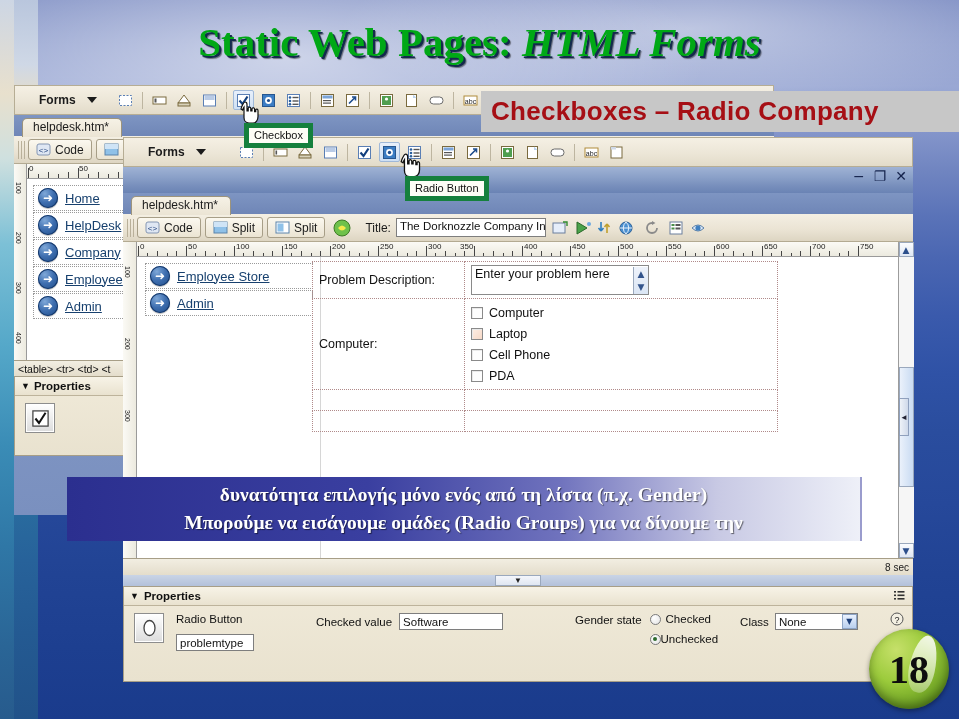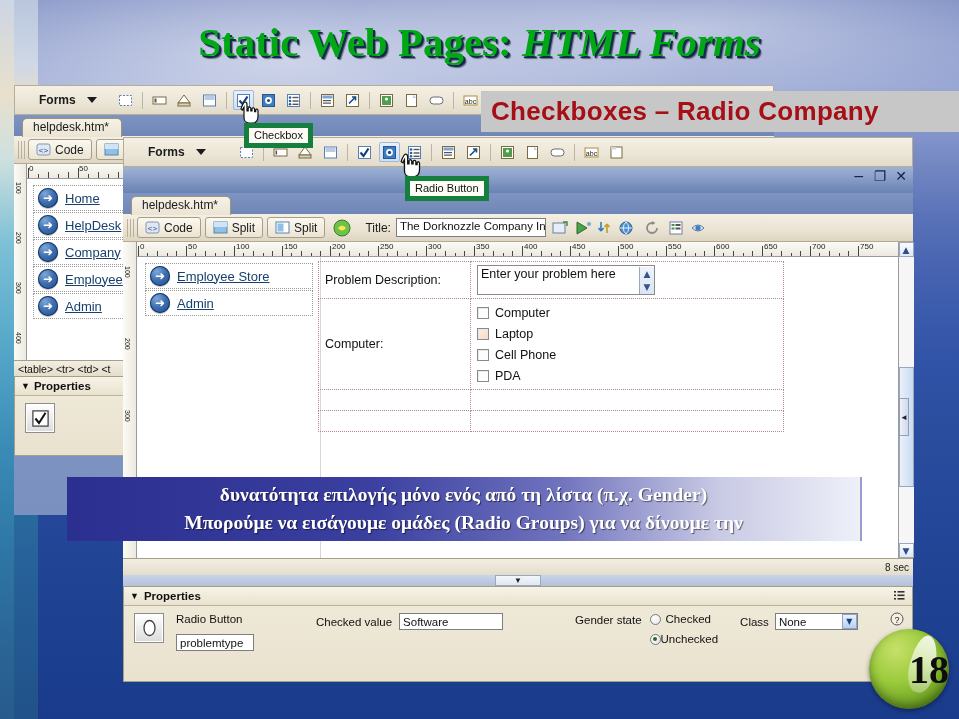--- a/index.html
+++ b/index.html
@@ -241,21 +241,21 @@
     font-family:"Liberation Serif", serif; font-weight:bold; font-size:19.5px;
     color:#ffffff; line-height:1.42; text-align:center;
     text-shadow:1px 1px 1px rgba(0,0,0,0.55);
   }
 
   
   .badge {
     position:absolute; right:10px; bottom:10px; width:80px; height:80px; border-radius:50%;
     background:radial-gradient(circle at 34% 26%, #c6e06a 0%, #9ccb3c 40%, #6fa324 72%, #4d7c17 100%);
     box-shadow:inset 0 -4px 10px rgba(0,0,0,.35), 0 2px 5px rgba(0,0,0,.4);
-    display:flex; align-items:center; justify-content:flex-end; z-index:70;
+    display:flex; align-items:center; justify-content:center; z-index:70;
     font-family:"Liberation Serif", serif; font-weight:bold; font-size:40px; color:#0d0d0d;
   }
   .badge::before {
     content:""; position:absolute; right:13px; top:6px; width:26px; height:58px;
     background:linear-gradient(200deg, rgba(255,255,255,.92), rgba(255,255,255,.25));
     border-radius:50% 50% 45% 45%/60% 60% 40% 40%; transform:rotate(12deg);
   }
   .badge span { position:relative; z-index:2; }
 
   .wm-divider { position:absolute; background:#a8a8a8; }
@@ -668,21 +668,21 @@
     </div>
     <div style="flex:1; position:relative;">
       <div class="ruler">
         <div class="rnum" style="left:3px">0</div>
         <div class="rnum" style="left:51px">50</div>
         <div class="rnum" style="left:99px">100</div>
         <div class="rnum" style="left:147px">150</div>
         <div class="rnum" style="left:195px">200</div>
         <div class="rnum" style="left:243px">250</div>
         <div class="rnum" style="left:291px">300</div>
-        <div class="rnum" style="left:339px">350</div>
+        <div class="rnum" style="left:323px">350</div>
         <div class="rnum" style="left:387px">400</div>
         <div class="rnum" style="left:435px">450</div>
         <div class="rnum" style="left:483px">500</div>
         <div class="rnum" style="left:531px">550</div>
         <div class="rnum" style="left:579px">600</div>
         <div class="rnum" style="left:627px">650</div>
         <div class="rnum" style="left:675px">700</div>
         <div class="rnum" style="left:723px">750</div>
         <div class="ticks">
           <div class="rtick" style="left:1px;height:11px"></div>
@@ -772,21 +772,21 @@
             <span class="navlink">Employee Store</span>
           </div>
           <div class="navcell">
             <span class="arrow-icon">➜</span>
             <span class="navlink">Admin</span>
           </div>
         </div>
 
         <div class="wm-divider" style="left:183px; top:0; width:1px; height:301px; background:#d6d6d6;"></div>
 
-        <table class="ftable" style="left:181px; top:4px; width:466px;">
+        <table class="ftable" style="left:175px; top:4px; width:466px;">
           <tbody>
               <tr>
             <td class="lbl-cell">Problem Description:</td>
             <td>
               <div class="textarea-box">
                 <span>Enter your problem here</span>
                 <div class="ta-scroll">
                   <div class="ta-arrow">▲</div>
                   <div class="ta-arrow">▼</div>
                 </div>

